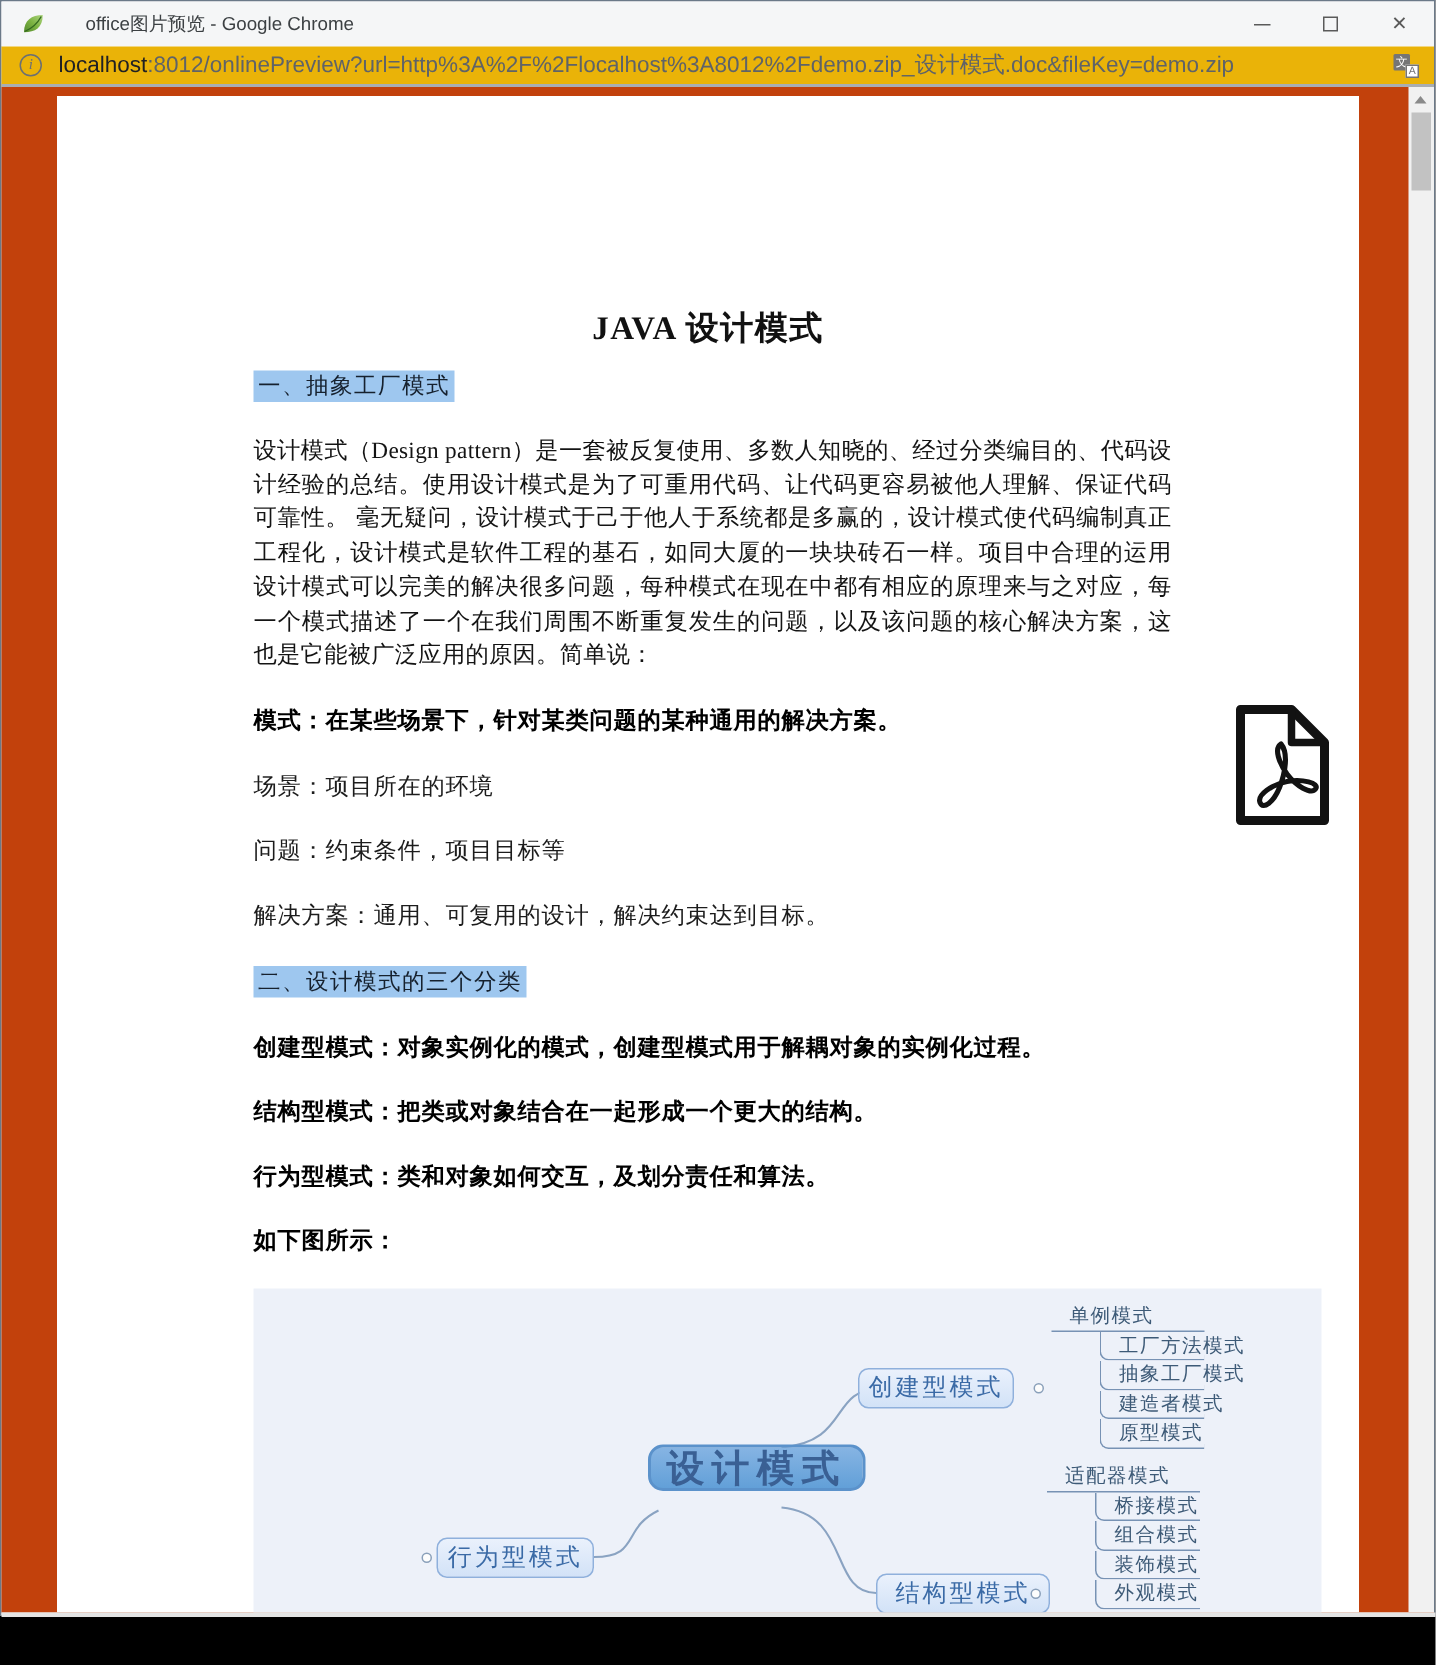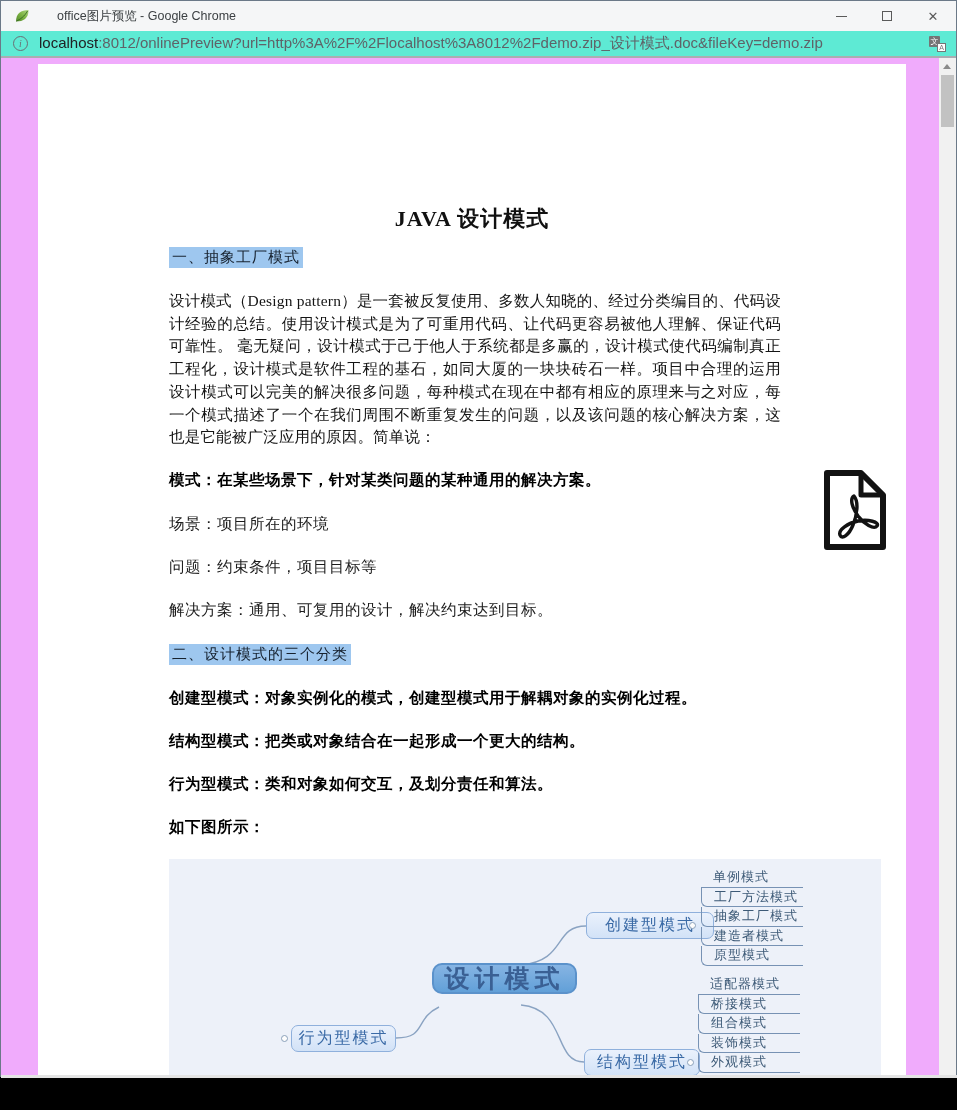--- a/index.html
+++ b/index.html
@@ -12,34 +12,34 @@
   .titlebar { position:relative; height:30px; background:#f5f6f7; display:flex; align-items:center; }
   .favicon { width:16px; height:16px; margin-left:13px; flex:0 0 auto; }
   .win-title { margin-left:27px; font-size:12.5px; color:#3c4043; }
   .win-controls { margin-left:auto; display:flex; height:100%; }
   .win-btn { width:46px; height:100%; display:flex; align-items:center; justify-content:center; cursor:default; }
   .glyph-min { width:11px; height:1px; background:#5a5a5a; display:block; }
   .glyph-max { width:10px; height:10px; border:1px solid #5a5a5a; display:block; }
   .glyph-close::before { content:"✕"; font-size:13px; color:#5a5a5a; }
 
   
-  .urlbar { position:relative; height:27px; background:#5eead4; border-bottom:2px solid #a9adb2; display:flex; align-items:center; padding:0 10px 0 12px; }
+  .urlbar { position:relative; height:27px; background:#eab308; border-bottom:2px solid #a9adb2; display:flex; align-items:center; padding:0 10px 0 12px; }
   .info-circle { width:15px; height:15px; border:1px solid #6b6f74; border-radius:50%; color:#6b6f74; font-size:10px; font-family:"Liberation Serif",serif; font-style:italic; display:flex; align-items:center; justify-content:center; flex:0 0 auto; }
   .info-circle::before { content:"i"; }
   .url-text { margin-left:11px; font-size:15px; white-space:nowrap; overflow:hidden; }
   .url-host { color:#202124; }
   .url-rest { color:#5f6368; }
   .translate-icon { margin-left:auto; position:relative; width:17px; height:16px; flex:0 0 auto; }
   .translate-icon .tx { position:absolute; left:0; top:0; width:11px; height:11px; background:#757575; border-radius:1px; color:#fff; font-size:8px; line-height:11px; text-align:center; }
   .translate-icon .tx::before { content:"文"; }
   .translate-icon .ta { position:absolute; right:0; bottom:0; width:9px; height:9px; background:#fff; border:1px solid #757575; color:#757575; font-size:7px; line-height:7px; text-align:center; }
   .translate-icon .ta::before { content:"A"; }
 
   
-  .content { position:absolute; left:0; top:57px; width:955px; height:1017px; background:#f0abfc; overflow:hidden; }
+  .content { position:absolute; left:0; top:57px; width:955px; height:1017px; background:#c2410c; overflow:hidden; }
   .bottom-strip { position:absolute; left:0; top:1074px; width:957px; height:3px; background:#e4e4e4; }
 
   .scrollbar { position:absolute; right:0; top:0; width:17px; height:100%; background:#f1f1f1; }
   .scroll-up { position:absolute; top:6px; left:4px; width:0; height:0; border-left:4.5px solid transparent; border-right:4.5px solid transparent; border-bottom:5px solid #8a8a8a; }
   .scroll-thumb { position:absolute; top:17px; left:2px; width:13px; height:52px; background:#c2c2c2; }
 
   .page { position:absolute; left:37px; top:6px; width:868px; height:1011px; background:#fff; font-family:"Liberation Serif","DejaVu Serif",serif; color:#1c1c1c; }
 
   .doc-title { position:absolute; top:140px; left:0; width:100%; text-align:center; font-size:22px; font-weight:600; color:#111; letter-spacing:1px; }
   .hl-heading { position:absolute; left:131px; font-size:15px; color:#16212e; background:#9ec7ef; padding:1px 3px; letter-spacing:1px; }
@@ -59,34 +59,34 @@
 
   
   .pdf-btn { position:absolute; left:783px; top:405px; width:68px; height:82px; cursor:pointer; }
 
   
   .mindmap { position:absolute; left:131px; top:795px; width:712px; height:219px; background:#edf1f9; overflow:hidden; font-family:"Liberation Serif","DejaVu Serif",serif; }
   .mm-svg { position:absolute; left:0; top:0; pointer-events:none; }
   .root-node { position:absolute; left:263px; top:104px; width:145px; height:31px; border:2px solid #5b92cb; border-radius:10px; background:linear-gradient(#86b4e3,#62a0d8); color:#3a6094; font-size:25px; letter-spacing:5px; font-weight:600; display:flex; align-items:center; justify-content:center; }
   .bnode { position:absolute; height:27px; border:1px solid #8fb0dc; border-radius:7px; background:linear-gradient(#eaf1fc,#d2e2f7); color:#3a6aa6; font-size:16px; letter-spacing:2px; display:flex; align-items:center; justify-content:center; }
   .b-behavior { left:122px; top:166px; width:105px; }
-  .b-create  { left:417px; top:53px;  width:128px; }
+  .b-create  { left:403px; top:53px;  width:104px; }
   .b-struct  { left:415px; top:190px; width:116px; }
   .dot { position:absolute; width:7px; height:7px; border:1px solid #8aa0ba; border-radius:50%; background:#fdfdfd; }
   .d-behavior { left:112px; top:176px; }
   .d-create  { left:520px; top:63px; }
   .d-struct  { left:518px; top:200px; }
 
   .group { position:absolute; }
   .grow { height:19.2px; line-height:18px; border-bottom:1px solid #7792b4; font-size:13px; color:#3d5a77; letter-spacing:1px; white-space:nowrap; }
   .g-left { left:25px; top:63px; width:88px; }
   .g-left .grow { text-align:right; padding-right:5px; }
   .g-left .grow + .grow { border-right:1px solid #7792b4; border-bottom-right-radius:6px; }
   .g-right .grow { padding-left:12px; height:19.5px; line-height:18.5px; }
-  .g-right .grow + .grow { border-left:1px solid #7792b4; border-bottom-left-radius:6px; }
+  .g-right .grow + .grow { border-left:1px solid #7792b4; border-bottom-left-radius:6px;margin-left:32px; }
   .g-create { left:532px; top:9px; width:102px; }
   .g-struct { left:529px; top:116px; width:102px; }
 </style>
 </head>
 <body>
 
 <div class="window">
 
   <div class="titlebar">
     <svg class="favicon" viewBox="0 0 16 16">

